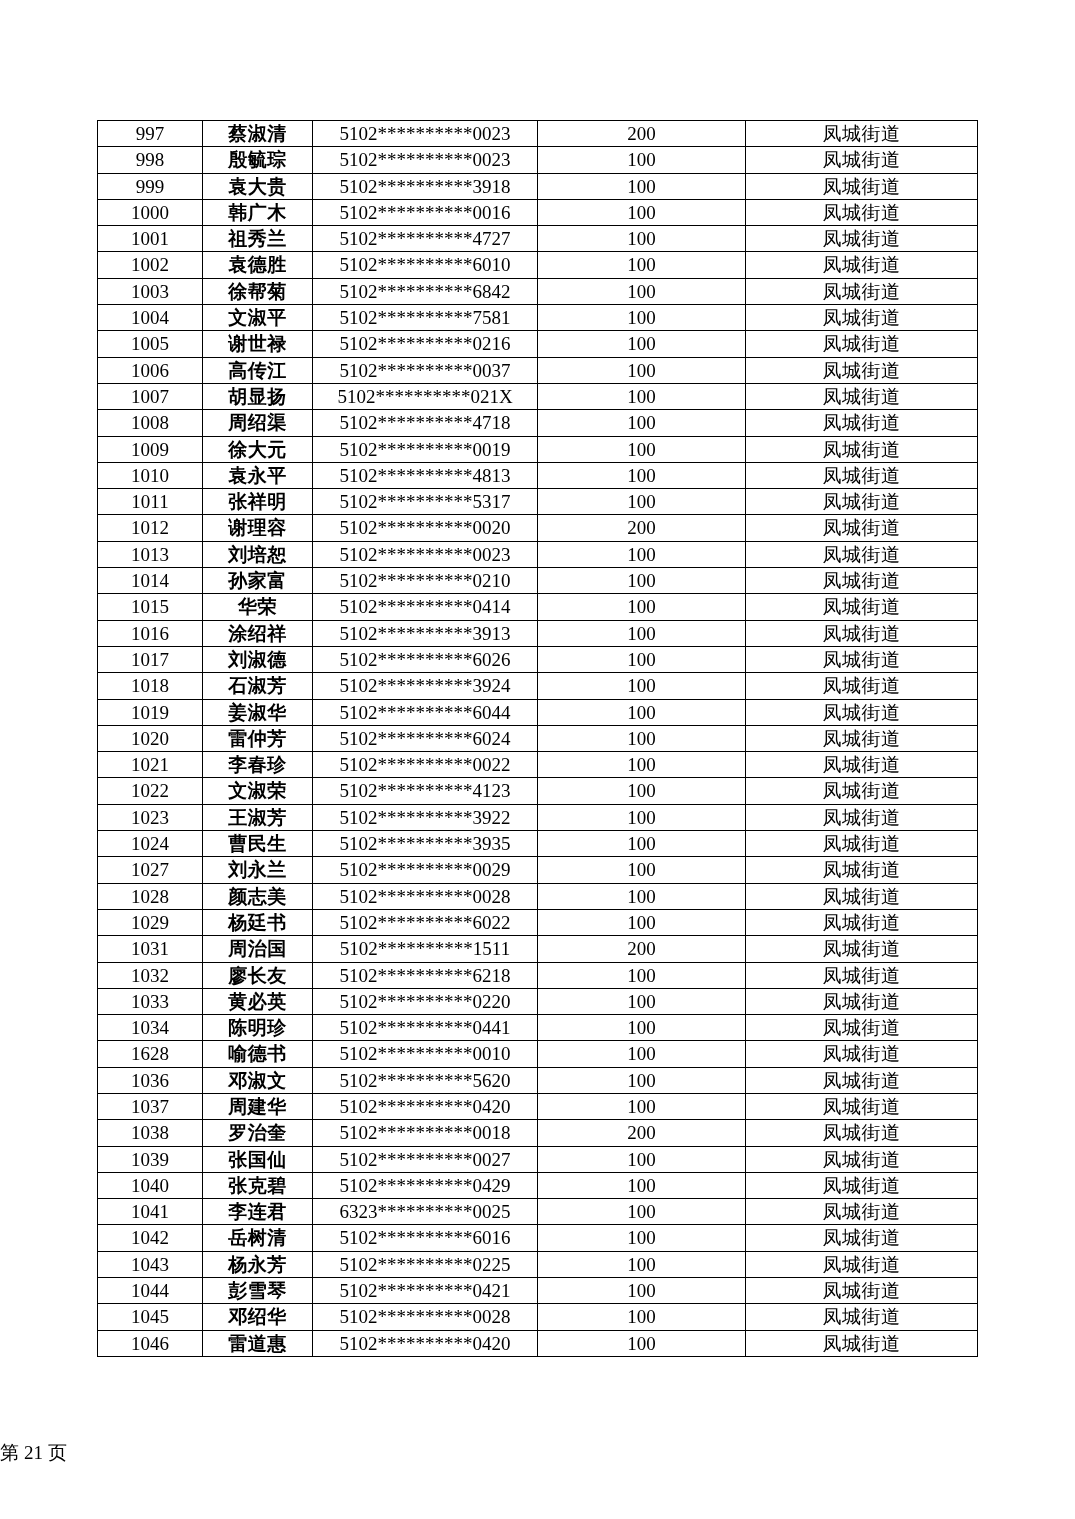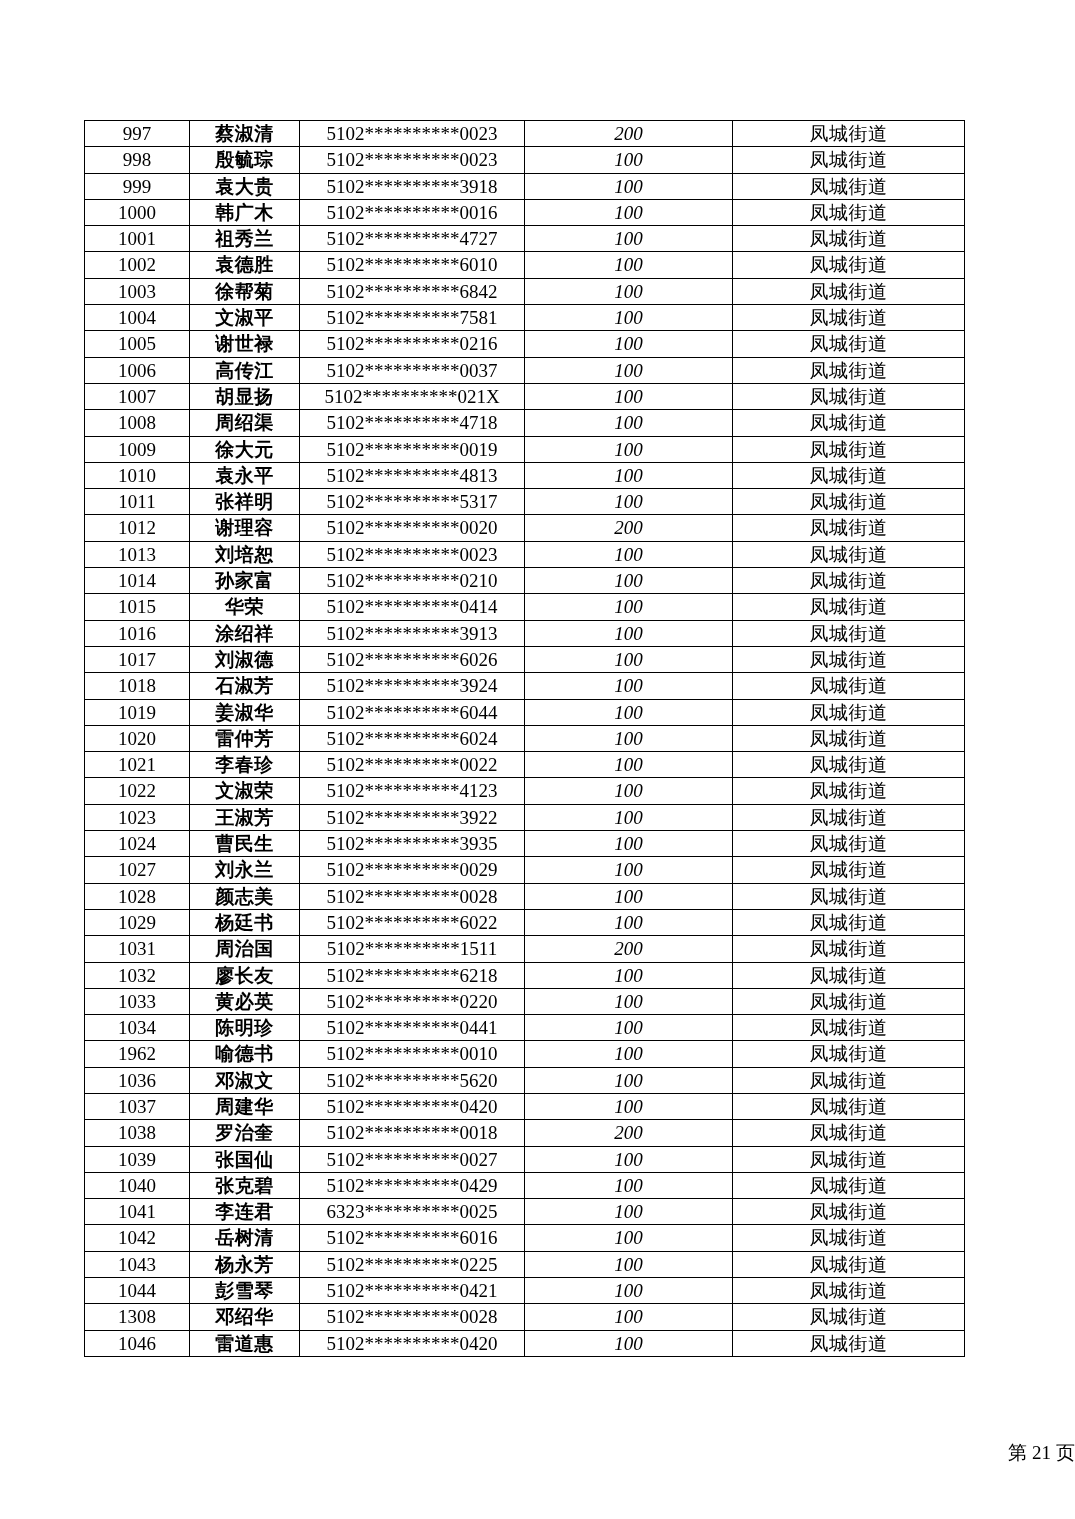--- a/index.html
+++ b/index.html
@@ -16,21 +16,21 @@
   }
   .page {
     position: absolute;
     left: 0; top: 0;
     width: 1075px;
     height: 1519px;
     box-sizing: border-box;
   }
   .table-wrap {
     position: absolute;
-    left: 84px;
+    left: 97px;
     top: 120px;
     width: 880px;
   }
   table.data {
     border-collapse: collapse;
     width: 880px;
     table-layout: fixed;
   }
   table.data td {
     border: 1px solid #000000;
@@ -55,32 +55,32 @@
     font-size: 18px;
     letter-spacing: 0.5px;
     font-weight: bold;
   }
   td.id {
     font-family: "Liberation Serif", serif;
     font-size: 19px;
     letter-spacing: 0px;
     margin-top: 47px;
   }
-  td.amt { font-family: "Liberation Serif", serif; font-style: italic; }
+  td.amt { font-family: "Liberation Serif", serif; }
   td.area {
     font-family: "DejaVu Sans", sans-serif;
     font-size: 18px;
     letter-spacing: 0.5px;
   }
   .footer {
     position: absolute;
     left: 0;
     top: 1440px;
     width: 1075px;
-    text-align: right;
+    text-align: left;
     font-size: 19px;
     font-family: "Liberation Serif", serif;
   }
   .footer .pagenum {
     display: inline;
   }
 </style>
 </head>
 <body>
 
@@ -335,21 +335,21 @@
             <td class="area">凤城街道</td>
           </tr>
           <tr>
             <td class="idx">1034</td>
             <td class="name">陈明珍</td>
             <td class="id">5102**********0441</td>
             <td class="amt">100</td>
             <td class="area">凤城街道</td>
           </tr>
           <tr>
-            <td class="idx">1962</td>
+            <td class="idx">1628</td>
             <td class="name">喻德书</td>
             <td class="id">5102**********0010</td>
             <td class="amt">100</td>
             <td class="area">凤城街道</td>
           </tr>
           <tr>
             <td class="idx">1036</td>
             <td class="name">邓淑文</td>
             <td class="id">5102**********5620</td>
             <td class="amt">100</td>
@@ -405,21 +405,21 @@
             <td class="area">凤城街道</td>
           </tr>
           <tr>
             <td class="idx">1044</td>
             <td class="name">彭雪琴</td>
             <td class="id">5102**********0421</td>
             <td class="amt">100</td>
             <td class="area">凤城街道</td>
           </tr>
           <tr>
-            <td class="idx">1308</td>
+            <td class="idx">1045</td>
             <td class="name">邓绍华</td>
             <td class="id">5102**********0028</td>
             <td class="amt">100</td>
             <td class="area">凤城街道</td>
           </tr>
           <tr>
             <td class="idx">1046</td>
             <td class="name">雷道惠</td>
             <td class="id">5102**********0420</td>
             <td class="amt">100</td>

